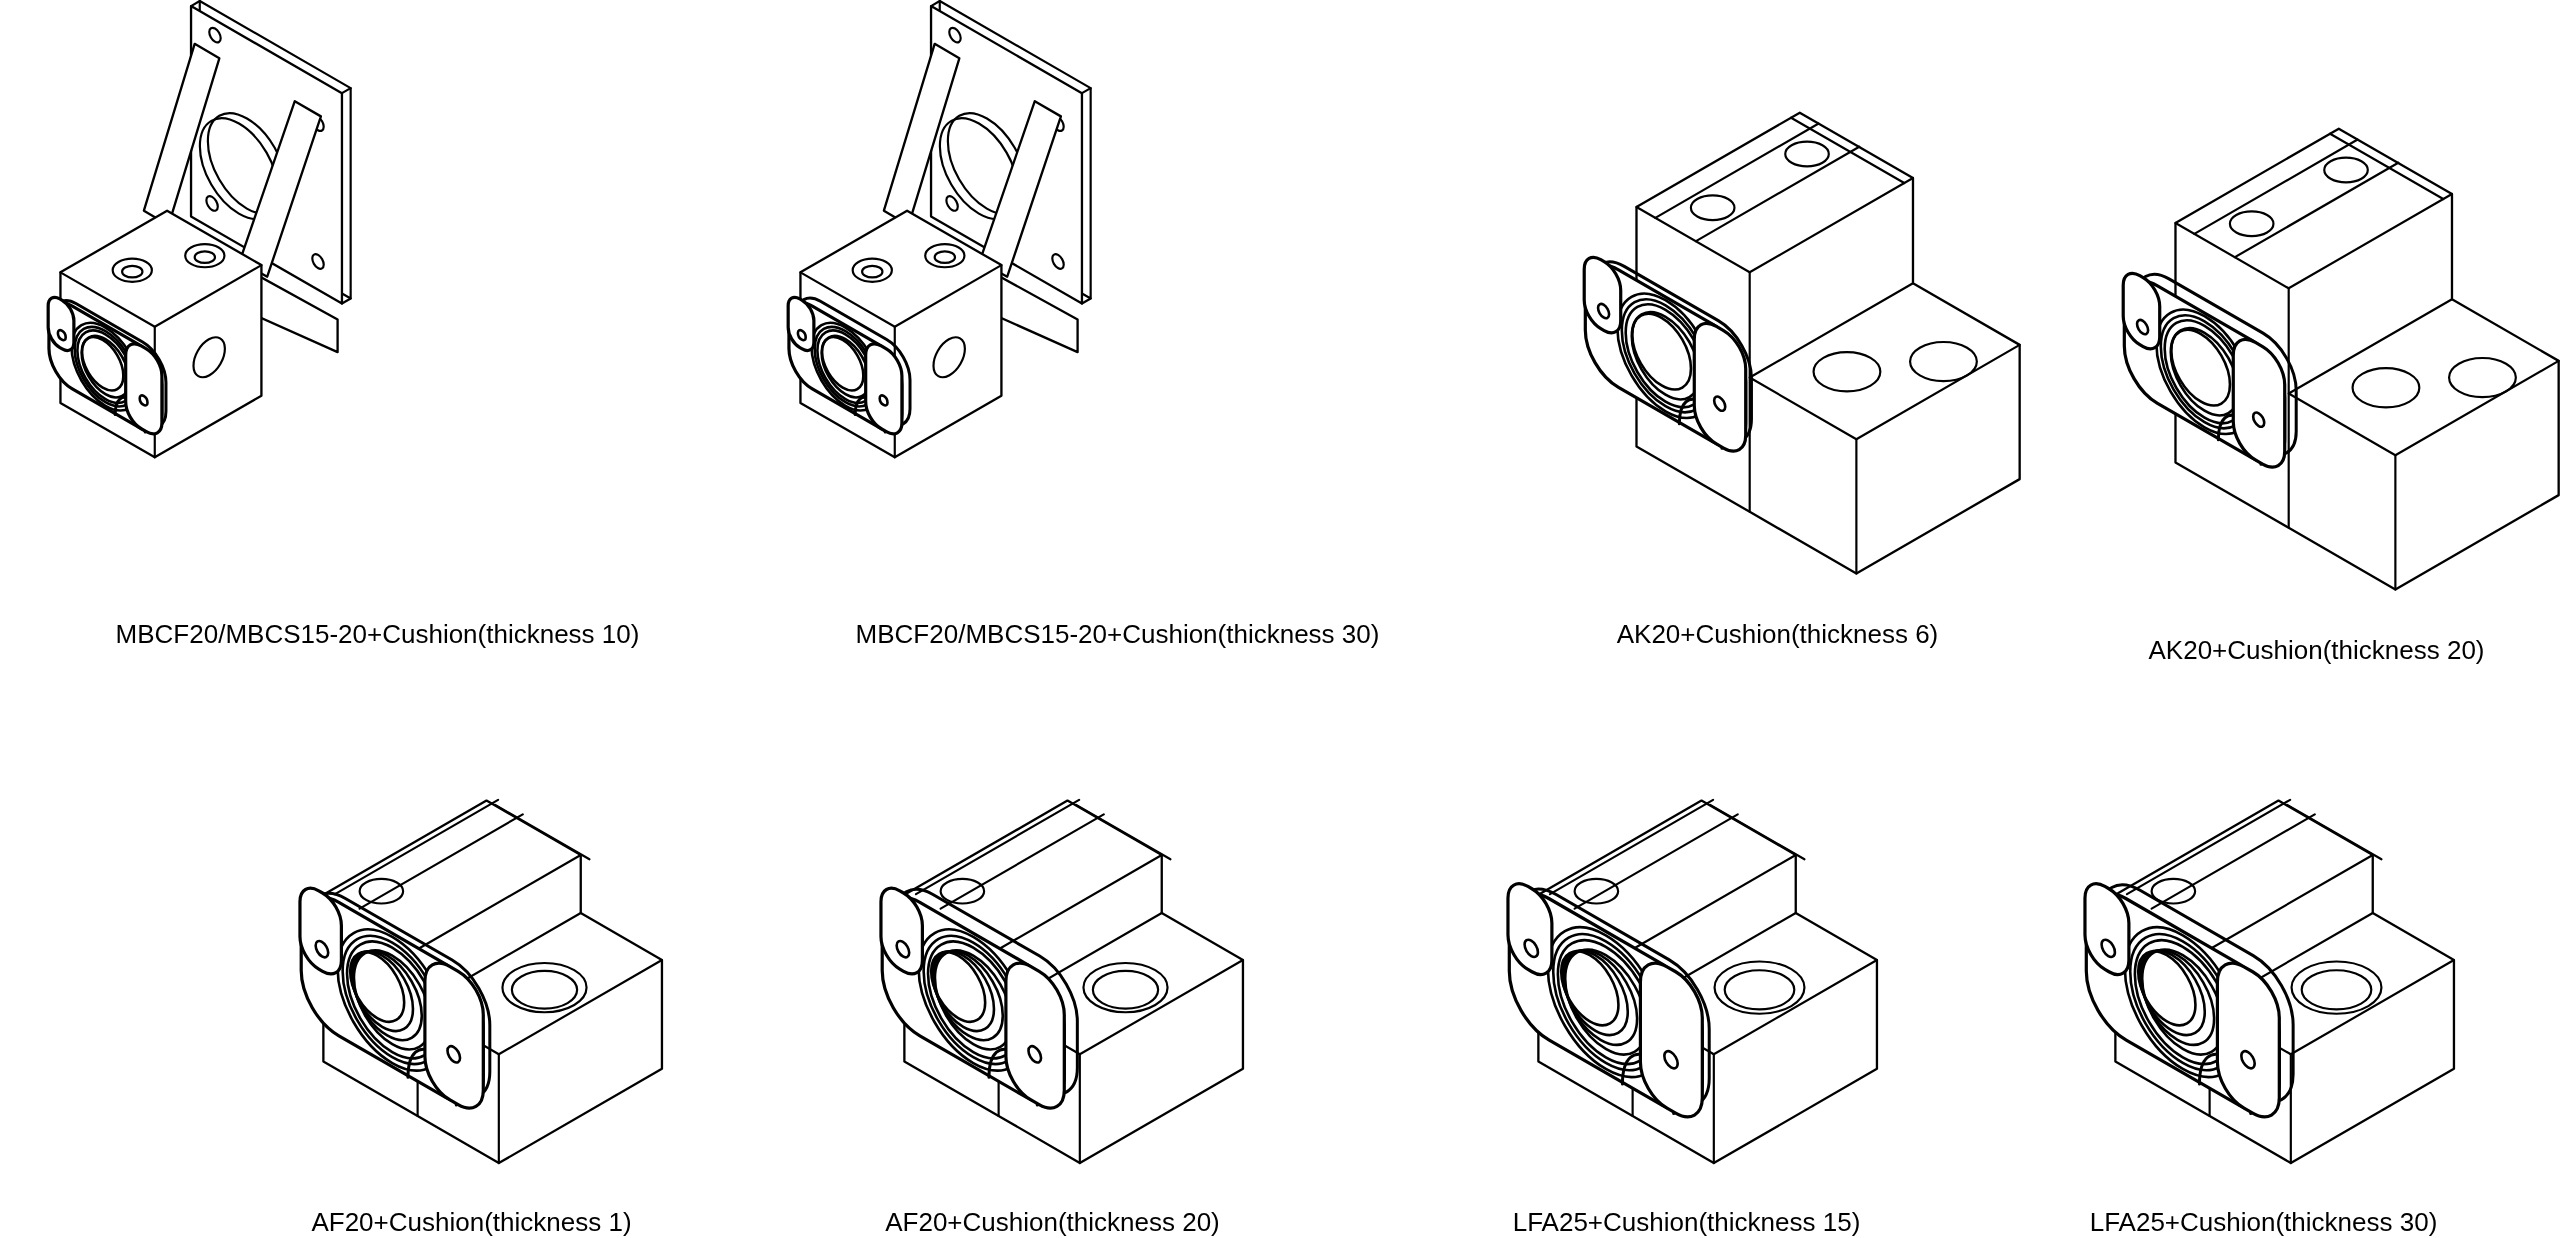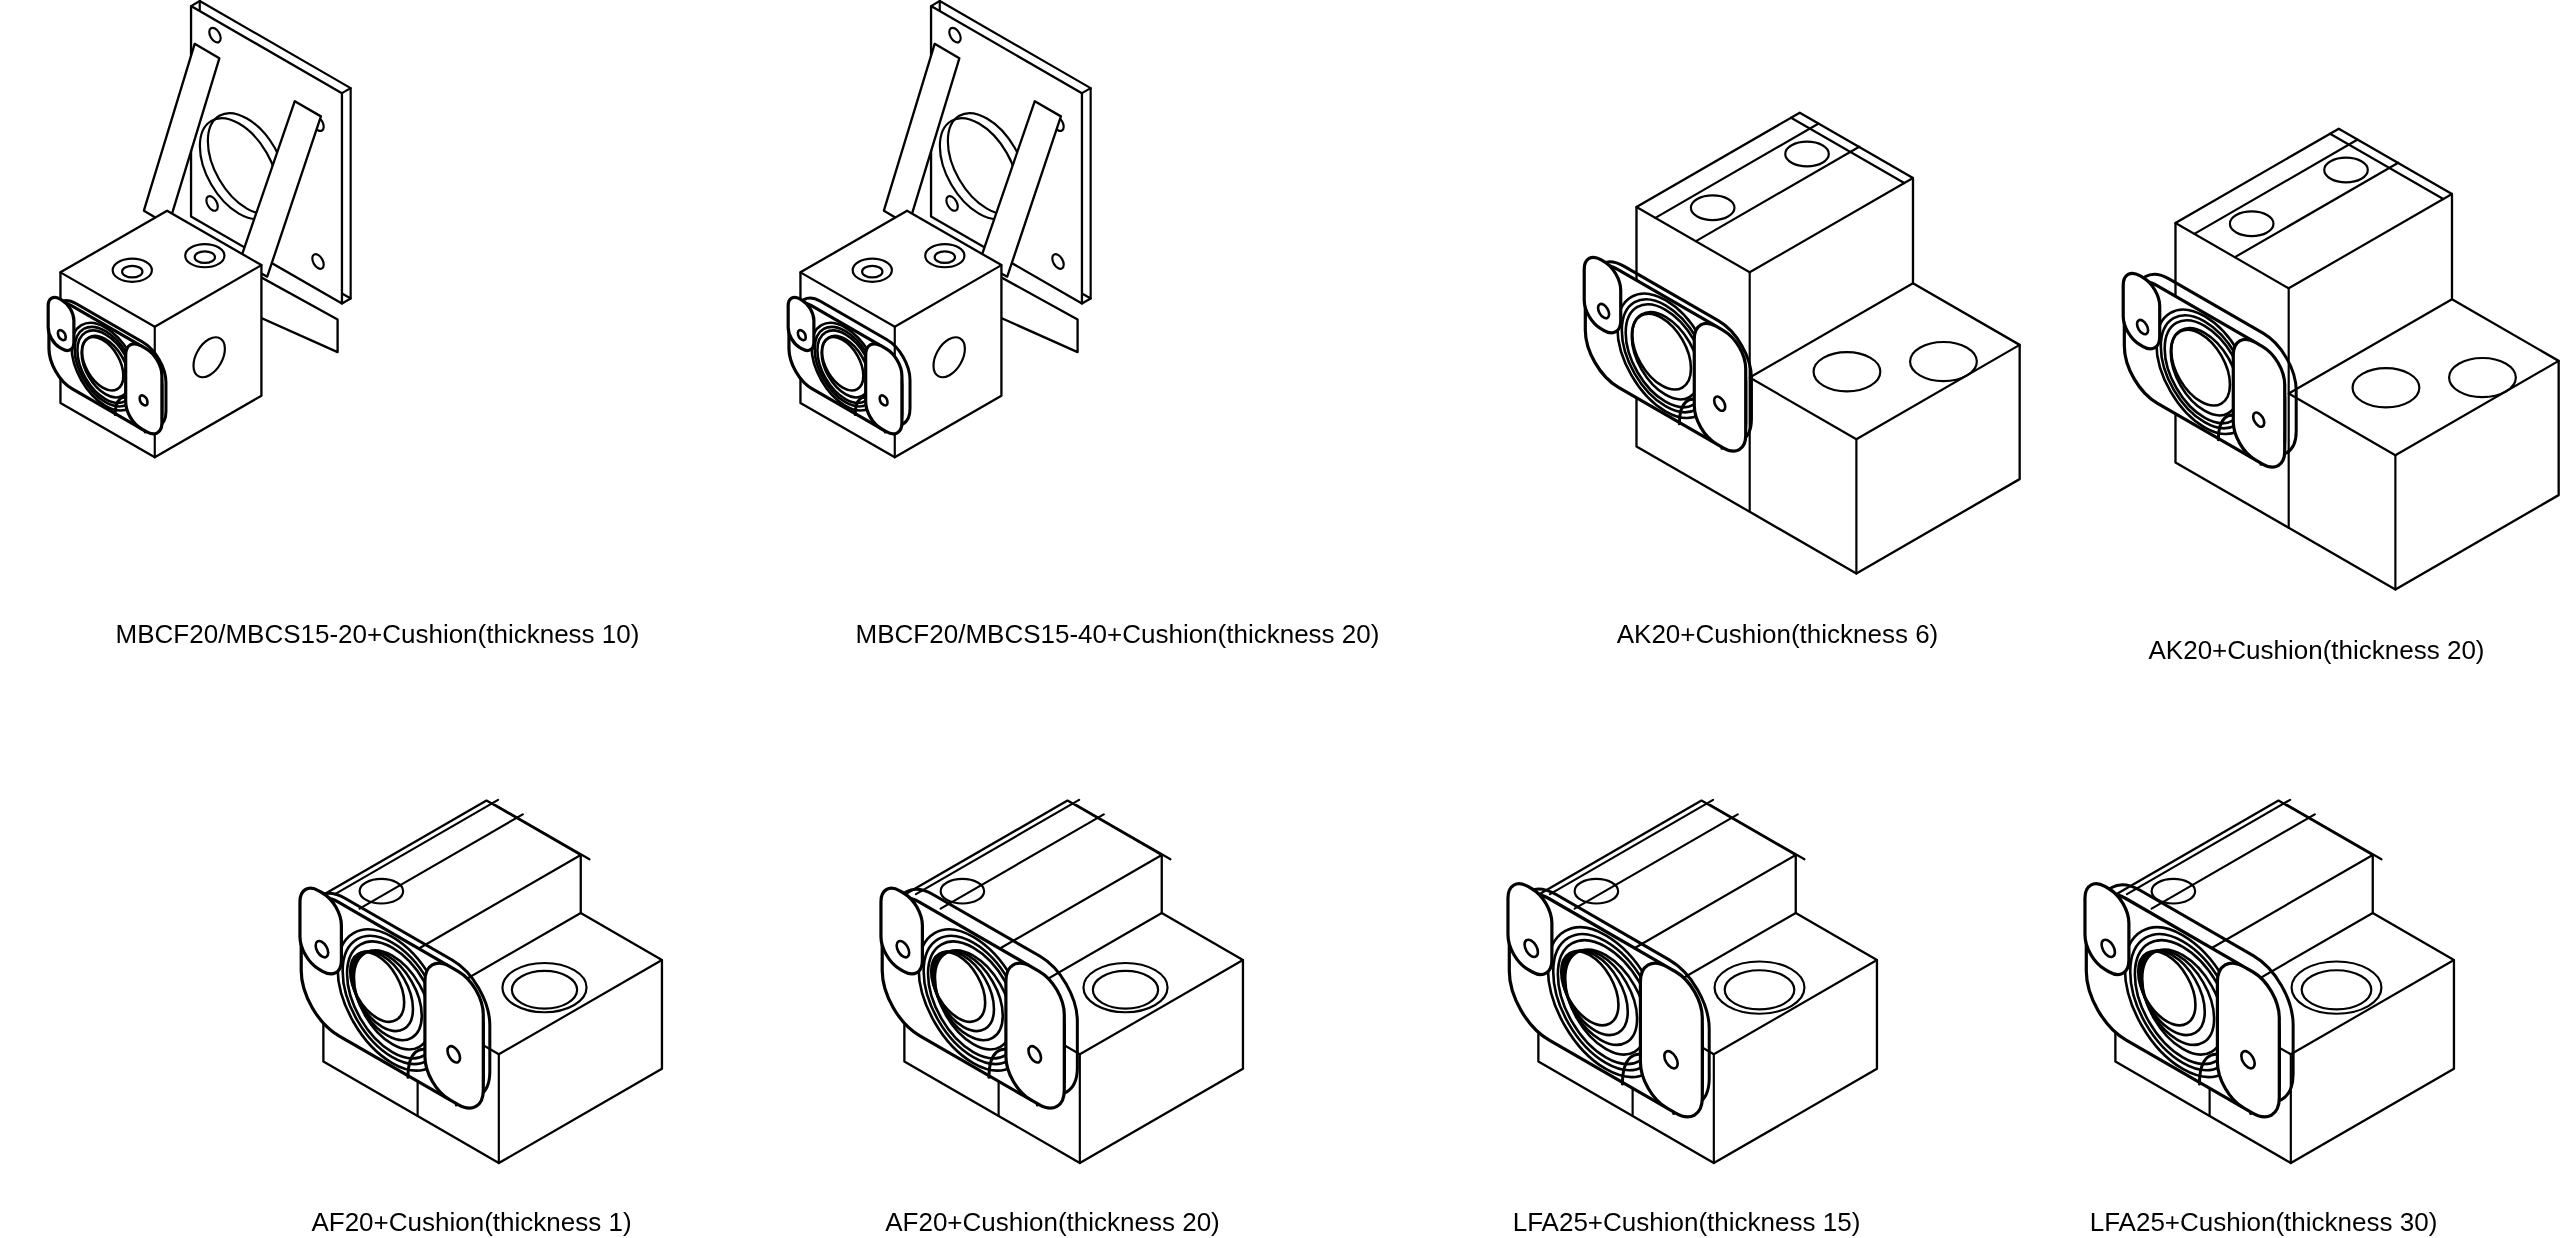--- a/index.html
+++ b/index.html
@@ -130,21 +130,21 @@
       <circle class="ring" cx="-7" cy="3" r="53"></circle>
       <path class="ln" d="M25,-94 C25,-22 102,-22 102,-94"></path>
       <rect class="wf" x="52" y="-92" width="93" height="184" rx="40"></rect>
       <rect class="wf" x="-147" y="-16" width="66" height="108" rx="30"></rect>
       <circle class="hole" cx="98" cy="-26" r="10"></circle>
       <circle class="hole" cx="-112" cy="14" r="10"></circle>
     </g>
   </g>
 </svg>
     </div>
-  <figcaption class="cap">MBCF20/MBCS15-40+Cushion(thickness 20)</figcaption>
+  <figcaption class="cap">MBCF20/MBCS15-20+Cushion(thickness 30)</figcaption>
 </figure>
 
 <figure class="fig mt150" style="left:1520px;top:0;width:515px;height:649px">
   <div class="art">
       <svg viewBox="0 0 700 660" width="508" height="479">
 
   <path class="wf" d="M380,5 L536,95 L536,240 L683,325 L683,510 L458,640 L311,555 L155,465 L155,135 Z"></path>
 
   <path class="ln" d="M155,135 L311,225 L536,95"></path>
   <path class="ln" d="M311,225 L311,555"></path>

